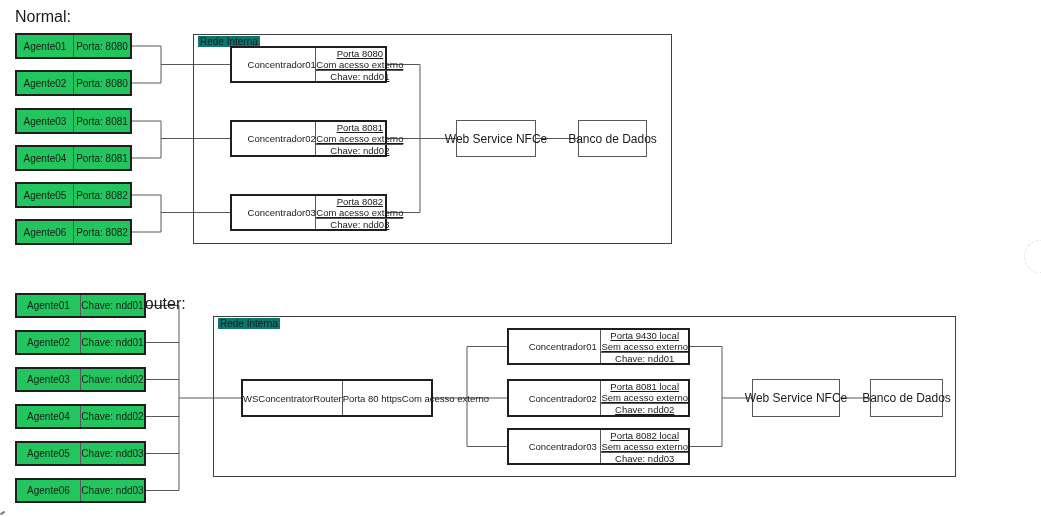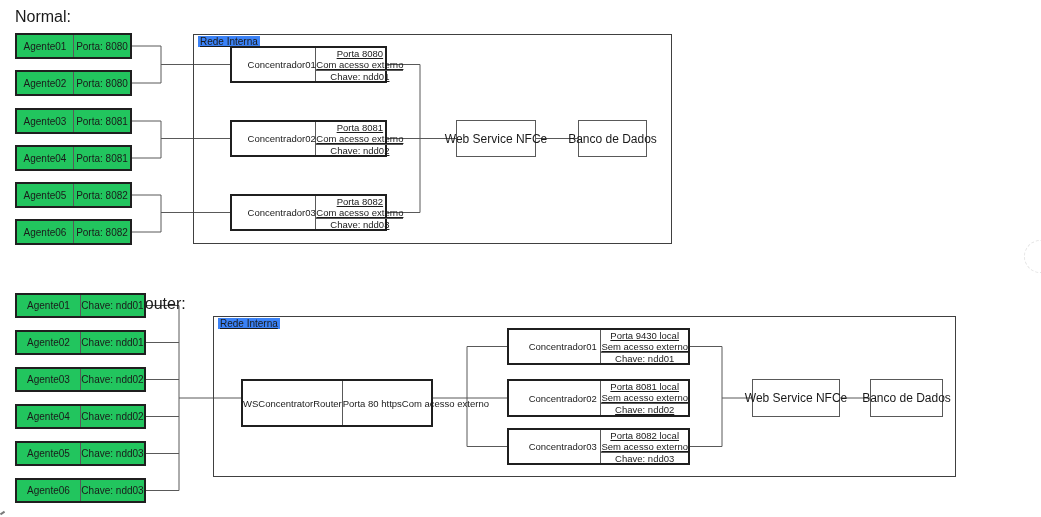--- a/index.html
+++ b/index.html
@@ -24,22 +24,22 @@
   .conc .row{flex:1;display:flex;align-items:center;justify-content:center;white-space:nowrap;}
   .conc .chave{border-top:1px solid #595959;}
   
   .router{border:2px solid #1f1f1f;background:#fff;display:flex;font-size:9.5px;}
   .router .rname{width:52.5%;border-right:1px solid #595959;display:flex;
     align-items:center;justify-content:center;white-space:nowrap;}
   .router .rbody{flex:1;display:flex;flex-direction:row;}
   .router .row{flex:1;display:flex;align-items:center;justify-content:center;white-space:nowrap;}
   
   .frame{border:1px solid #404040;background:transparent;}
-  .frame .ftitle{position:absolute;top:1px;left:4px;font-size:10px;background:#3b82f6;
-    padding:0 2px;white-space:nowrap;text-decoration:underline;}
+  .frame .ftitle{position:absolute;top:1px;left:4px;font-size:10px;background:#0f766e;
+    padding:0 2px;white-space:nowrap;}
   .plain{border:1px solid #595959;background:#fff;display:flex;align-items:center;
     justify-content:center;font-size:12px;white-space:nowrap;}
   svg.wires{position:absolute;left:0;top:0;pointer-events:none;}
   .artifact-circle{border:1px dashed #e3e3e3;border-radius:50%;}
   .artifact-mark{background:#7a7a7a;}
 </style>
 </head>
 <body>
 
 <svg class="wires" width="1041" height="517">
@@ -142,21 +142,21 @@
 </div>
 <div class="abs agent" style="left:15px;top:478px;width:131px;height:25px;">
   <div class="cell l">Agente06</div>
   <div class="cell">Chave: ndd03</div>
 </div>
 
 <div class="abs frame" style="left:213px;top:316px;width:743px;height:161px;">
   <span class="ftitle">Rede Interna</span>
 </div>
 
-<div class="abs router" style="left:241px;top:379px;width:192px;height:48px;">
+<div class="abs router" style="left:241px;top:379px;width:192px;height:38px;">
   <div class="rname">WSConcentratorRouter</div>
   <div class="rbody">
     <div class="row">Porta 80 https</div>
     <div class="row">Com acesso externo</div>
   </div>
 </div>
 
 <div class="abs conc" style="left:507px;top:328px;width:183px;height:37px;">
   <div class="cname">Concentrador01</div>
   <div class="cbody">

